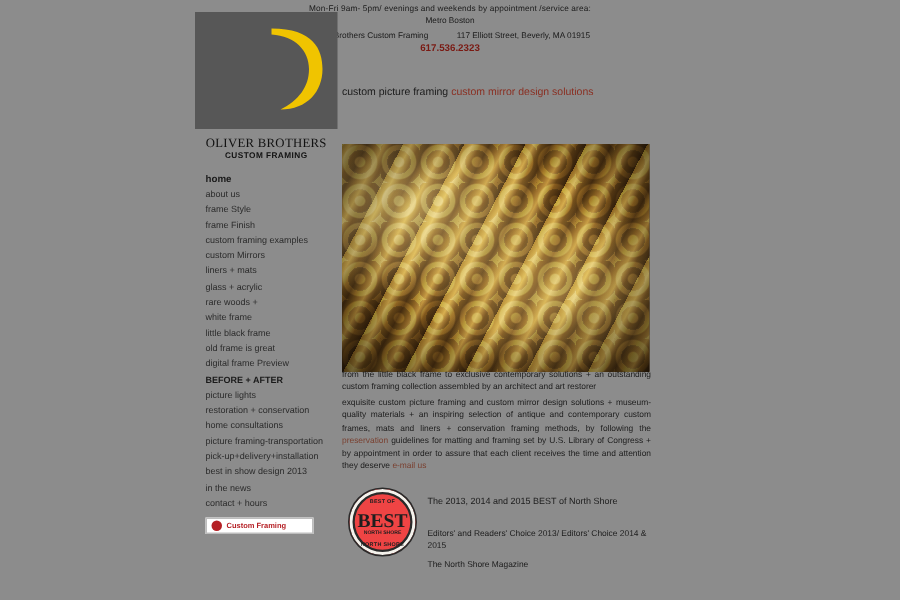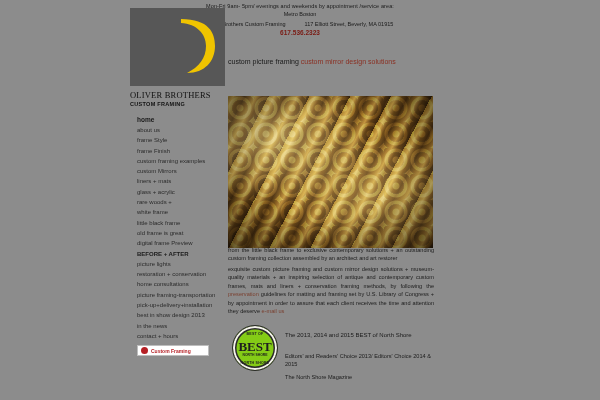--- a/index.html
+++ b/index.html
@@ -86,21 +86,21 @@
     right: 8px;
     top: 9px;
     width: 38px;
     height: 58px;
   }
   .logo-text {
     position: absolute;
     left: 130px;
     top: 90px;
     width: 95px;
-    text-align: left;
+    text-align: center;
   }
   .logo-title {
     font-family: "Liberation Serif", serif;
     font-size: 8.5px;
     color: #111;
     letter-spacing: 0.2px;
     line-height: 10px;
   }
   .logo-sub {
     font-size: 5.5px;
@@ -234,21 +234,21 @@
   .para .link { color: #7a4030; }
 
   
   .seal {
     position: absolute;
     left: 232px;
     top: 325px;
     width: 44px;
     height: 44px;
     border-radius: 50%;
-    background: #84cc16;
+    background: #ef4444;
     border: 1.5px solid #2a2a2a;
     box-shadow: inset 0 0 0 2px #f4f2ec, inset 0 0 0 3.5px #2a2a2a;
     overflow: hidden;
   }
   .seal-ring-text {
     position: absolute;
     inset: 0;
     font-size: 3.6px;
     font-weight: bold;
     color: #1e1e1e;

